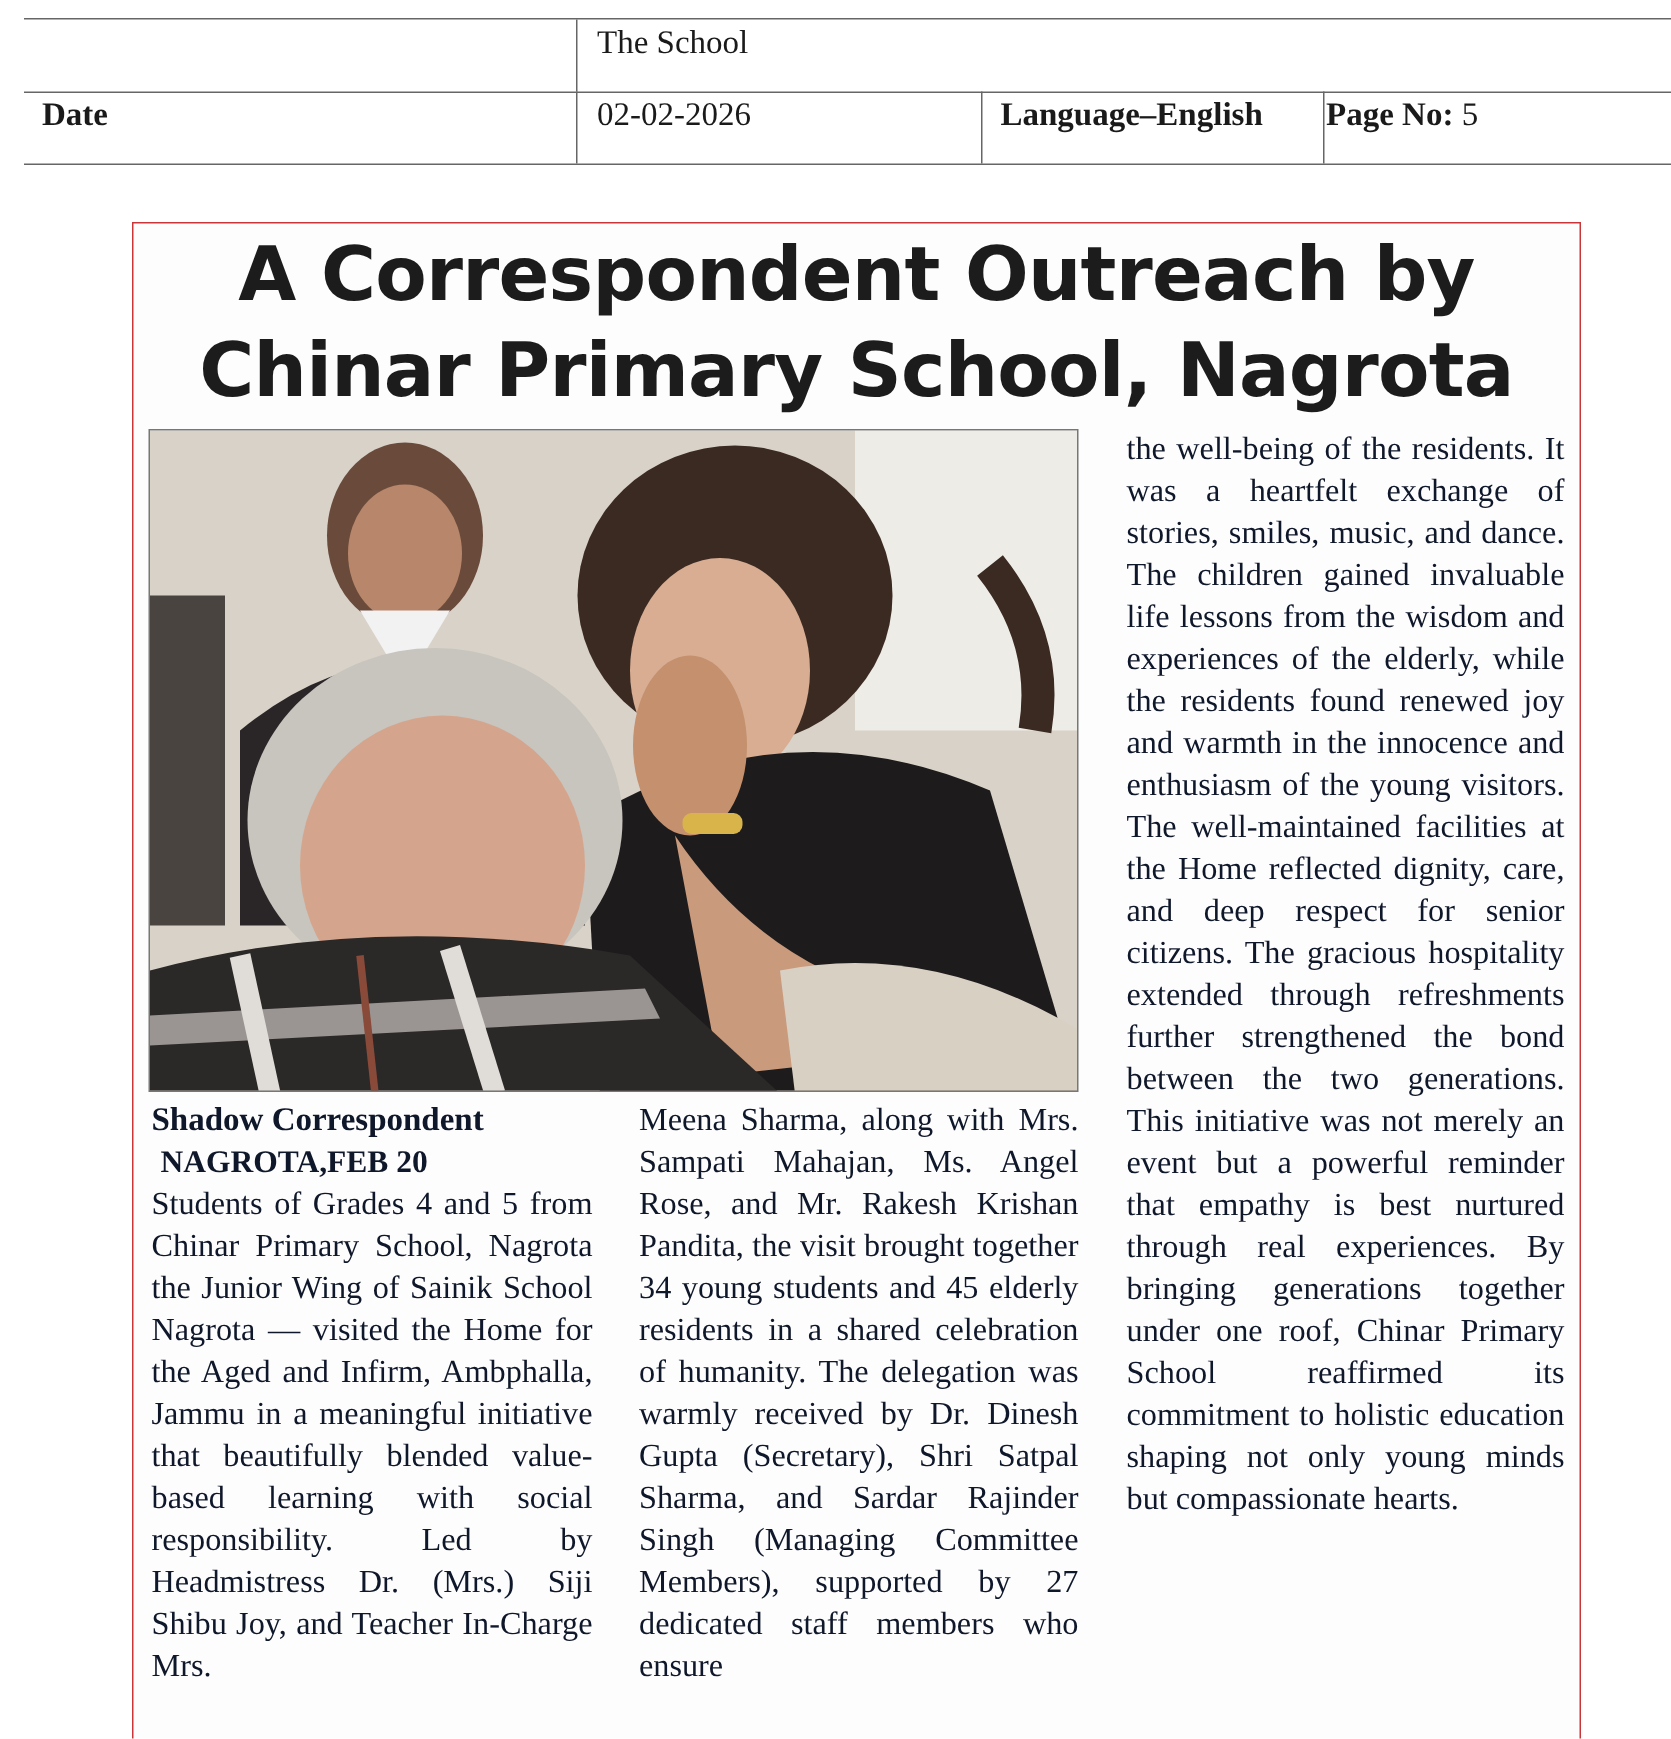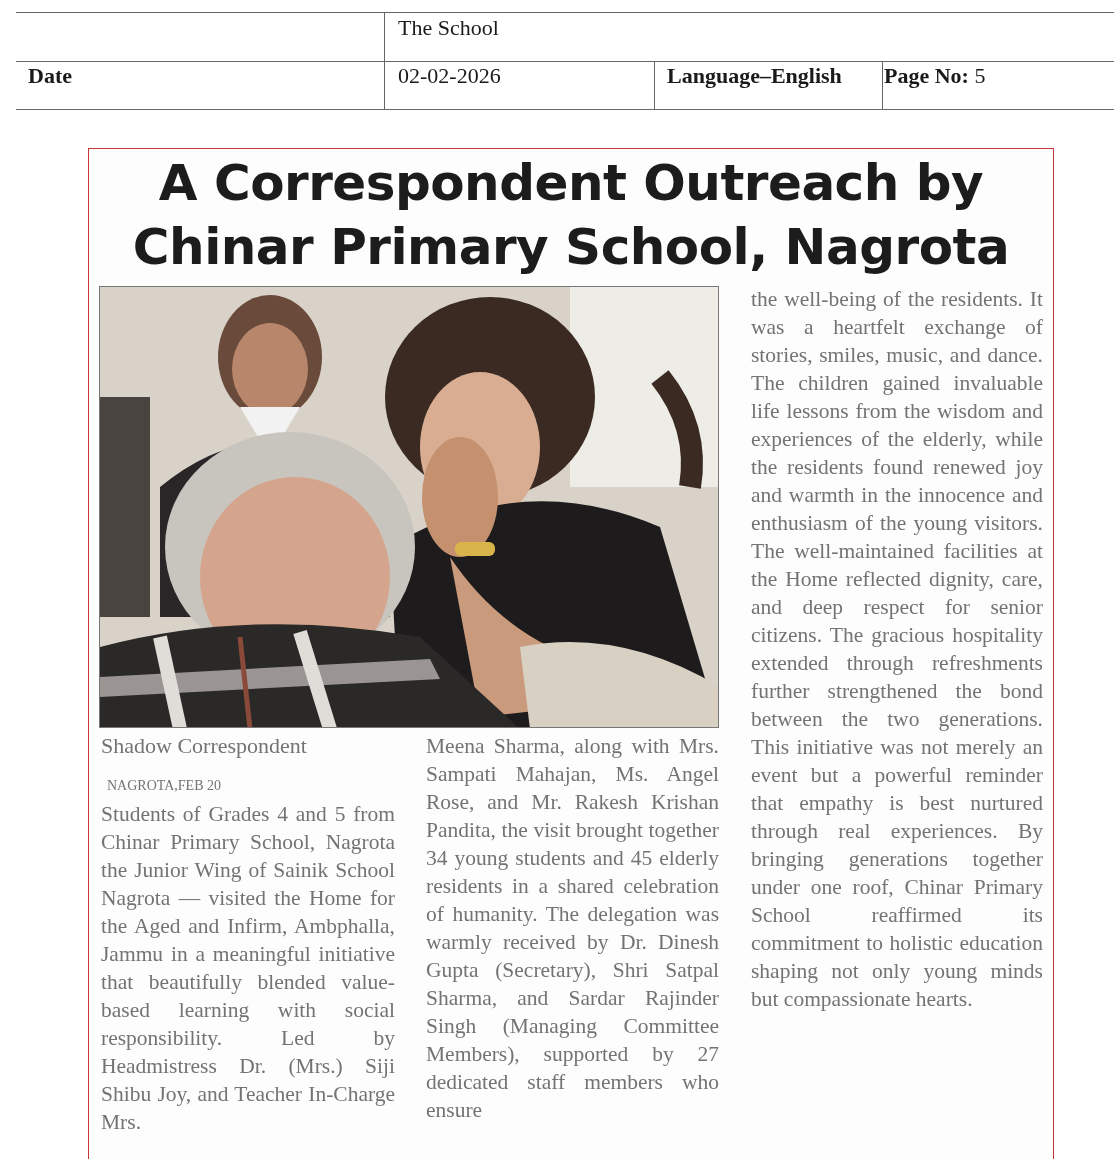--- a/index.html
+++ b/index.html
@@ -29,28 +29,28 @@
     position:absolute; left:0; top:2px; width:100%; text-align:center;
     font-family:"DejaVu Sans", sans-serif; font-weight:bold; font-size:50px;
     line-height:64px; letter-spacing:-0.5px; color:#1c1c1c;
   }
   .photo {
     position:absolute; left:10px; top:137px; width:620px; height:442px;
     border:1px solid #777; box-sizing:border-box; overflow:hidden;
     background:linear-gradient(180deg,#ddd6cc 0%,#c9c2b8 30%,#8e8478 60%,#4d4844 100%);
   }
   .col {
-    position:absolute; font-size:21.5px; line-height:28px; text-align:justify; color:#737373;
+    position:absolute; font-size:21.5px; line-height:28px; text-align:justify; color:#0f172a;
   }
   .col p { margin:0; }
   .col1 { left:12px; top:583px; width:294px; }
   .col2 { left:337px; top:583px; width:293px; }
   .col3 { left:662px; top:136px; width:292px; }
-  .byline { font-weight:normal; font-size:22px; line-height:28px; }
-  .dateline { font-weight:normal; font-size:14px; line-height:28px; padding-left:6px;margin-top:12px; }
+  .byline { font-weight:bold; font-size:22px; line-height:28px; }
+  .dateline { font-weight:bold; font-size:21px; line-height:28px; padding-left:6px; }
 </style>
 </head>
 <body>
 
 <div class="meta">
   <div class="toprule"></div>
   <div class="row row1">
     <div class="vline" style="left:368px;"></div>
     <div class="cell" style="left:382px;width:300px;">The School</div>
   </div>

